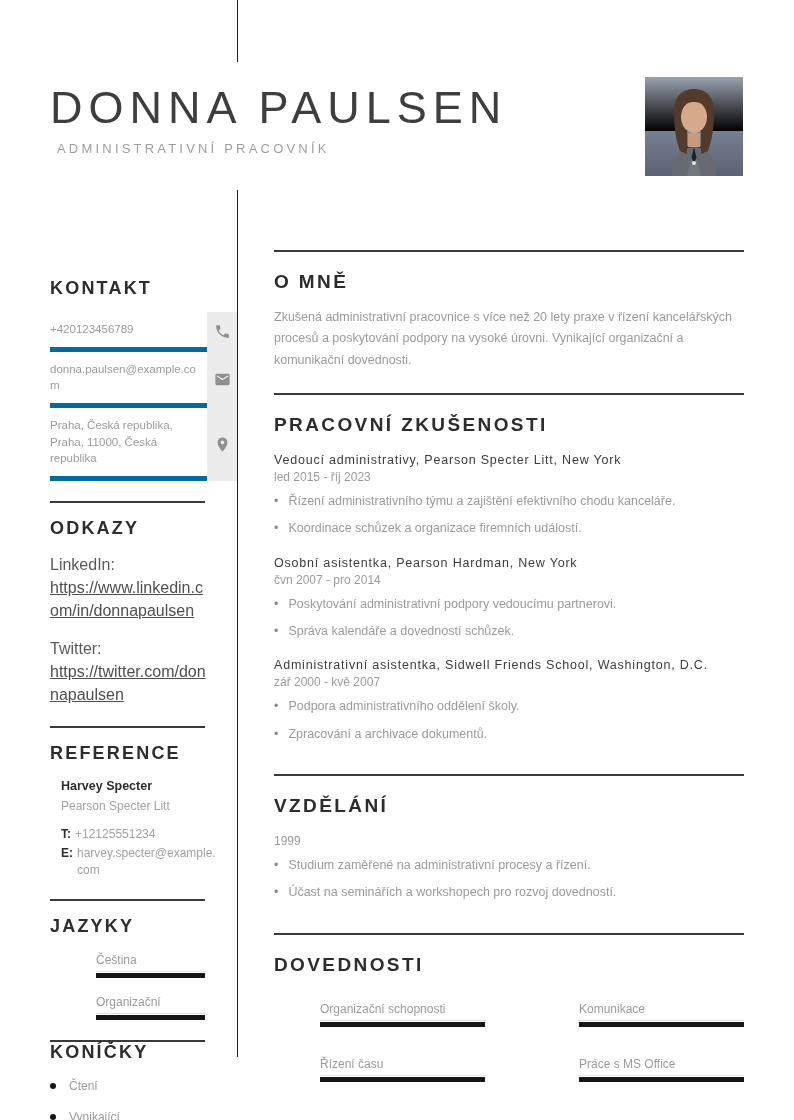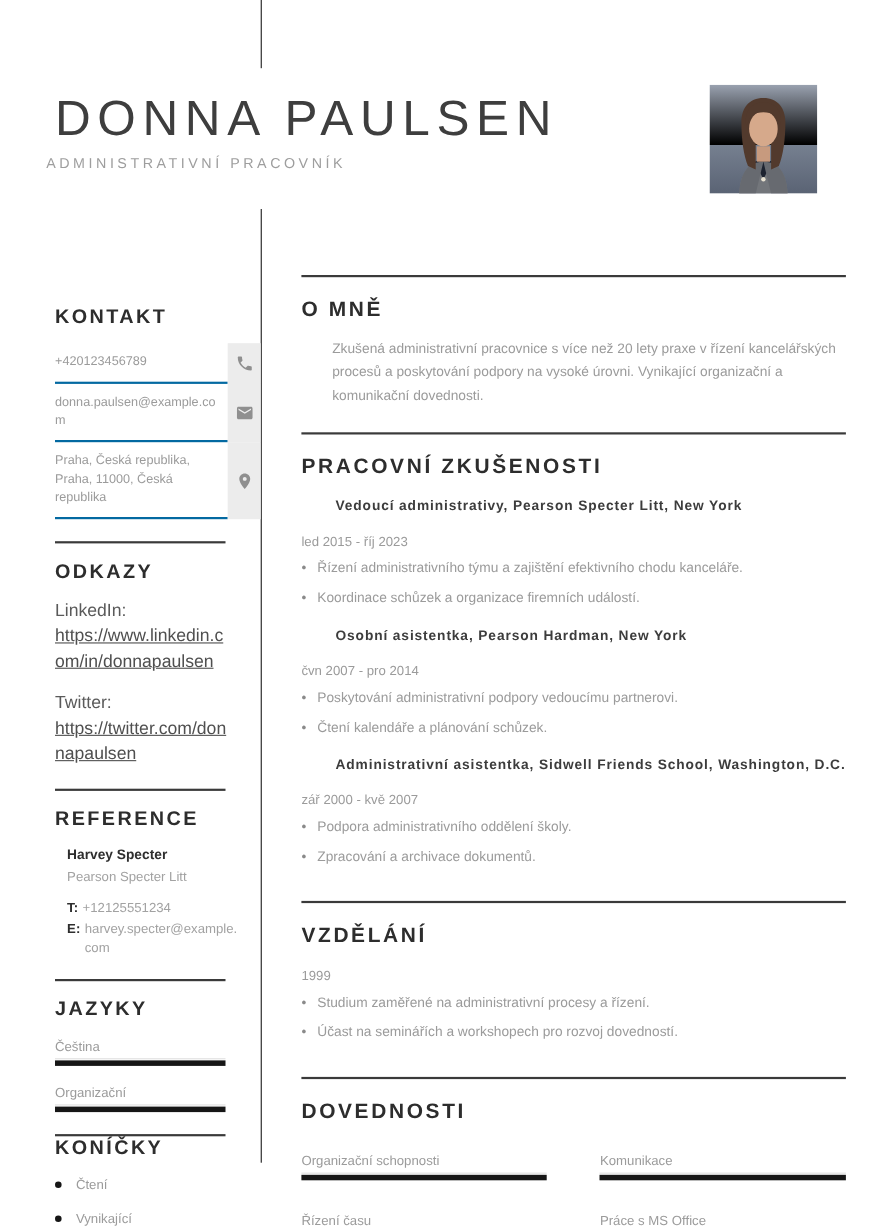--- a/index.html
+++ b/index.html
@@ -12,42 +12,42 @@
   
   .top-rule { position:absolute; left:237px; top:0; width:1px; height:62px; background:#1c1c1c; }
 
   
   .header { position:relative; height:190px; }
   .name {
     position:absolute; left:50px; top:82px;
     font-size:45px; font-weight:400; letter-spacing:6px; color:#3e3e3e; white-space:nowrap;
   }
   .job-title {
-    position:absolute; left:42px; top:141px;
+    position:absolute; left:57px; top:141px;
     font-size:13px; font-weight:500; letter-spacing:3.2px; color:#9e9e9e; white-space:nowrap;
   }
   .photo { position:absolute; left:645px; top:77px; width:98px; height:99px; }
   .photo svg { display:block; }
 
   
   .content { display:flex; margin-left:50px; height:867px; }
   .sidebar {
     width:188px; flex:0 0 188px; border-right:1px solid #1c1c1c;
     padding-top:88px;
   }
   .main { flex:1; margin-left:36px; margin-right:50px; padding-top:60px; }
 
   
   .s-heading { font-size:18px; font-weight:600; letter-spacing:2.2px; color:#2d2d2d; }
   .mini-rule { width:155px; border-top:2px solid #3a3a3a; margin:20px 0 0 0; }
 
   .contact-list { margin-top:13px; }
   .c-row { display:flex; align-items:stretch; }
   .c-text {
-    flex:1; padding:9px 8px 9px 0; border-bottom:2px solid #0369a1;
+    flex:1; padding:9px 8px 9px 0; border-bottom:5px solid #0369a1;
     font-size:11.5px; line-height:1.45; color:#9b9b9b; word-break:break-all;
   }
   .c-text.addr { word-break:normal; }
   .c-icon {
     width:30px; flex:0 0 30px; background:#ececec;
     display:flex; align-items:center; justify-content:center;
   }
   .c-icon svg { width:17px; height:17px; fill:#8f8f8f; }
 
   .links-block { margin-top:14px; }
@@ -57,43 +57,43 @@
 
   .ref-block { margin-top:14px; font-size:12px; line-height:1.4;margin-left:11px; }
   .ref-name { font-weight:700; color:#2e2e2e; font-size:12.5px; }
   .ref-company { color:#a2a2a2; margin-top:2px; }
   .ref-line { display:flex; margin-top:2px; }
   .ref-line.first { margin-top:12px; }
   .ref-label { font-weight:700; color:#2e2e2e; margin-right:4px; }
   .ref-value { color:#a2a2a2; word-break:break-all; width:140px; }
 
   .lang-block { margin-top:16px; width:155px; }
-  .meter { margin-bottom:17px; }
+  .meter { margin-bottom:17px;margin-left:46px; }
   .meter-label {
     font-size:12px; color:#9b9b9b; padding-bottom:4px; border-bottom:1px solid #e0e0e0;
   }
   .meter-track { margin-top:1px; height:5px; }
   .meter-fill { height:5px; background:#161616; }
 
   .hobby-list { margin-top:16px; }
   .hobby-item { display:flex; align-items:center; margin-bottom:17px; }
   .hobby-dot { width:6px; height:6px; border-radius:50%; background:#161616; margin-right:13px; flex:0 0 6px; }
   .hobby-text { font-size:12px; color:#9b9b9b; }
 
   
   .m-section { border-top:2px solid #3a3a3a; padding-top:19px; }
   .m-heading { font-size:19px; font-weight:600; letter-spacing:2.4px; color:#2d2d2d; }
   .about-text {
-    margin-top:14px; font-size:12.5px; line-height:1.7; color:#9b9b9b; padding-bottom:22px;margin-left:28px;
+    margin-top:14px; font-size:12.5px; line-height:1.7; color:#9b9b9b; padding-bottom:22px;
   }
   .job { margin-top:17px; }
   .job-head {
-    font-size:12.5px; font-weight:700; letter-spacing:0.8px; color:#3c3c3c; white-space:nowrap;margin-left:31px;
-  }
-  .job-dates { font-size:12px; color:#9b9b9b; margin-top:18px; }
+    font-size:12.5px; font-weight:400; letter-spacing:0.8px; color:#3c3c3c; white-space:nowrap;
+  }
+  .job-dates { font-size:12px; color:#9b9b9b; margin-top:3px; }
   .bullets { margin-top:8px; }
   .bullet { display:flex; margin-bottom:8px; }
   .bullet-marker { color:#8a8a8a; font-size:12.5px; margin-right:10px; line-height:1.55; }
   .bullet-text { font-size:12.5px; line-height:1.55; color:#9b9b9b; }
   .section-gap { padding-bottom:22px; }
 
   .skills-grid {
     margin-top:26px; display:grid; grid-template-columns:1fr 1fr; column-gap:48px; row-gap:13px;
     padding-bottom:10px;
   }
@@ -254,21 +254,21 @@
         <div class="job">
           <div class="job-head">Osobní asistentka, Pearson Hardman, New York</div>
           <div class="job-dates">čvn 2007 - pro 2014</div>
           <div class="bullets">
             <div class="bullet">
               <span class="bullet-marker">•</span>
               <span class="bullet-text">Poskytování administrativní podpory vedoucímu partnerovi.</span>
             </div>
             <div class="bullet">
               <span class="bullet-marker">•</span>
-              <span class="bullet-text">Čtení kalendáře a plánování schůzek.</span>
+              <span class="bullet-text">Správa kalendáře a dovedností schůzek.</span>
             </div>
           </div>
         </div>
 
         <div class="job section-gap">
           <div class="job-head">Administrativní asistentka, Sidwell Friends School, Washington, D.C.</div>
           <div class="job-dates">zář 2000 - kvě 2007</div>
           <div class="bullets">
             <div class="bullet">
               <span class="bullet-marker">•</span>

